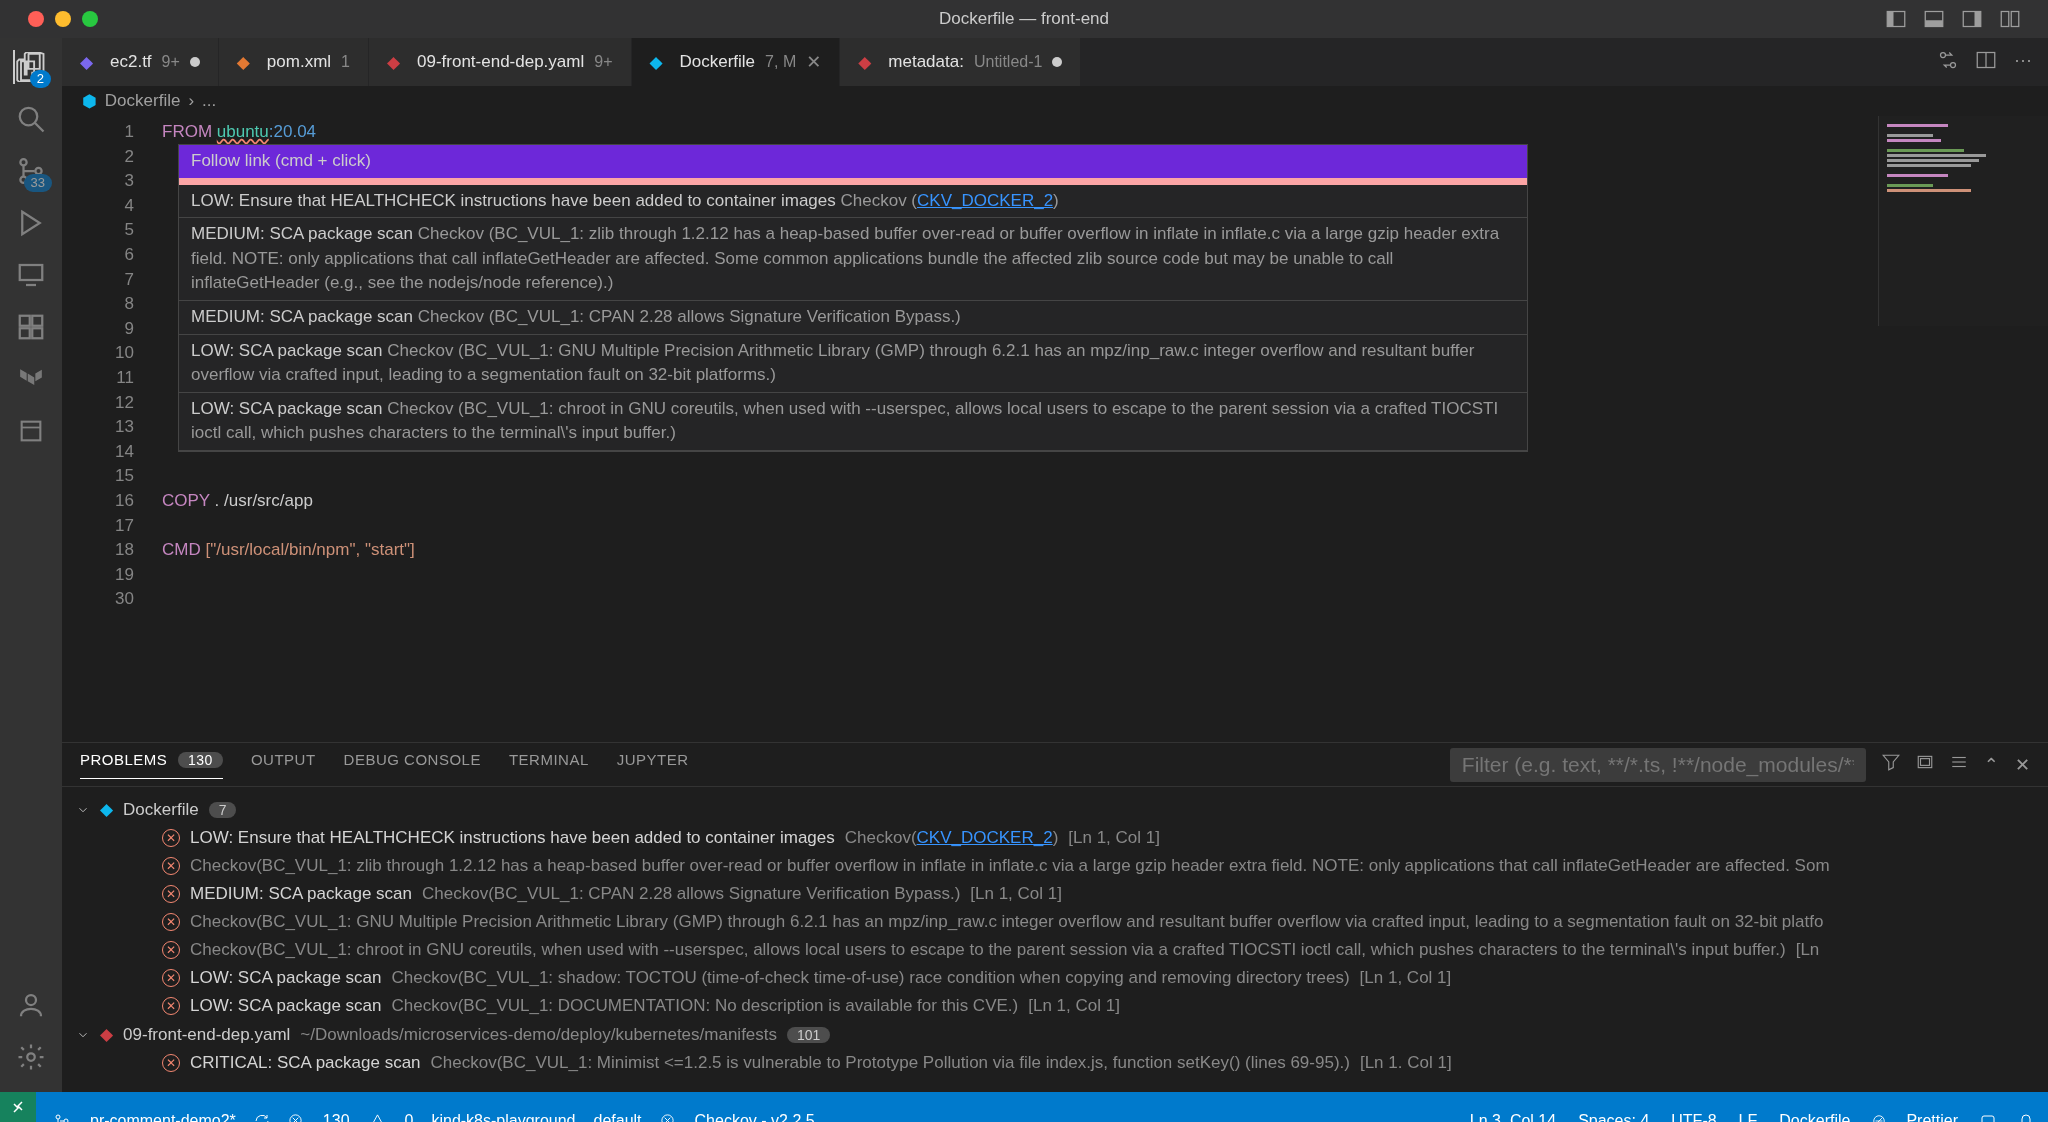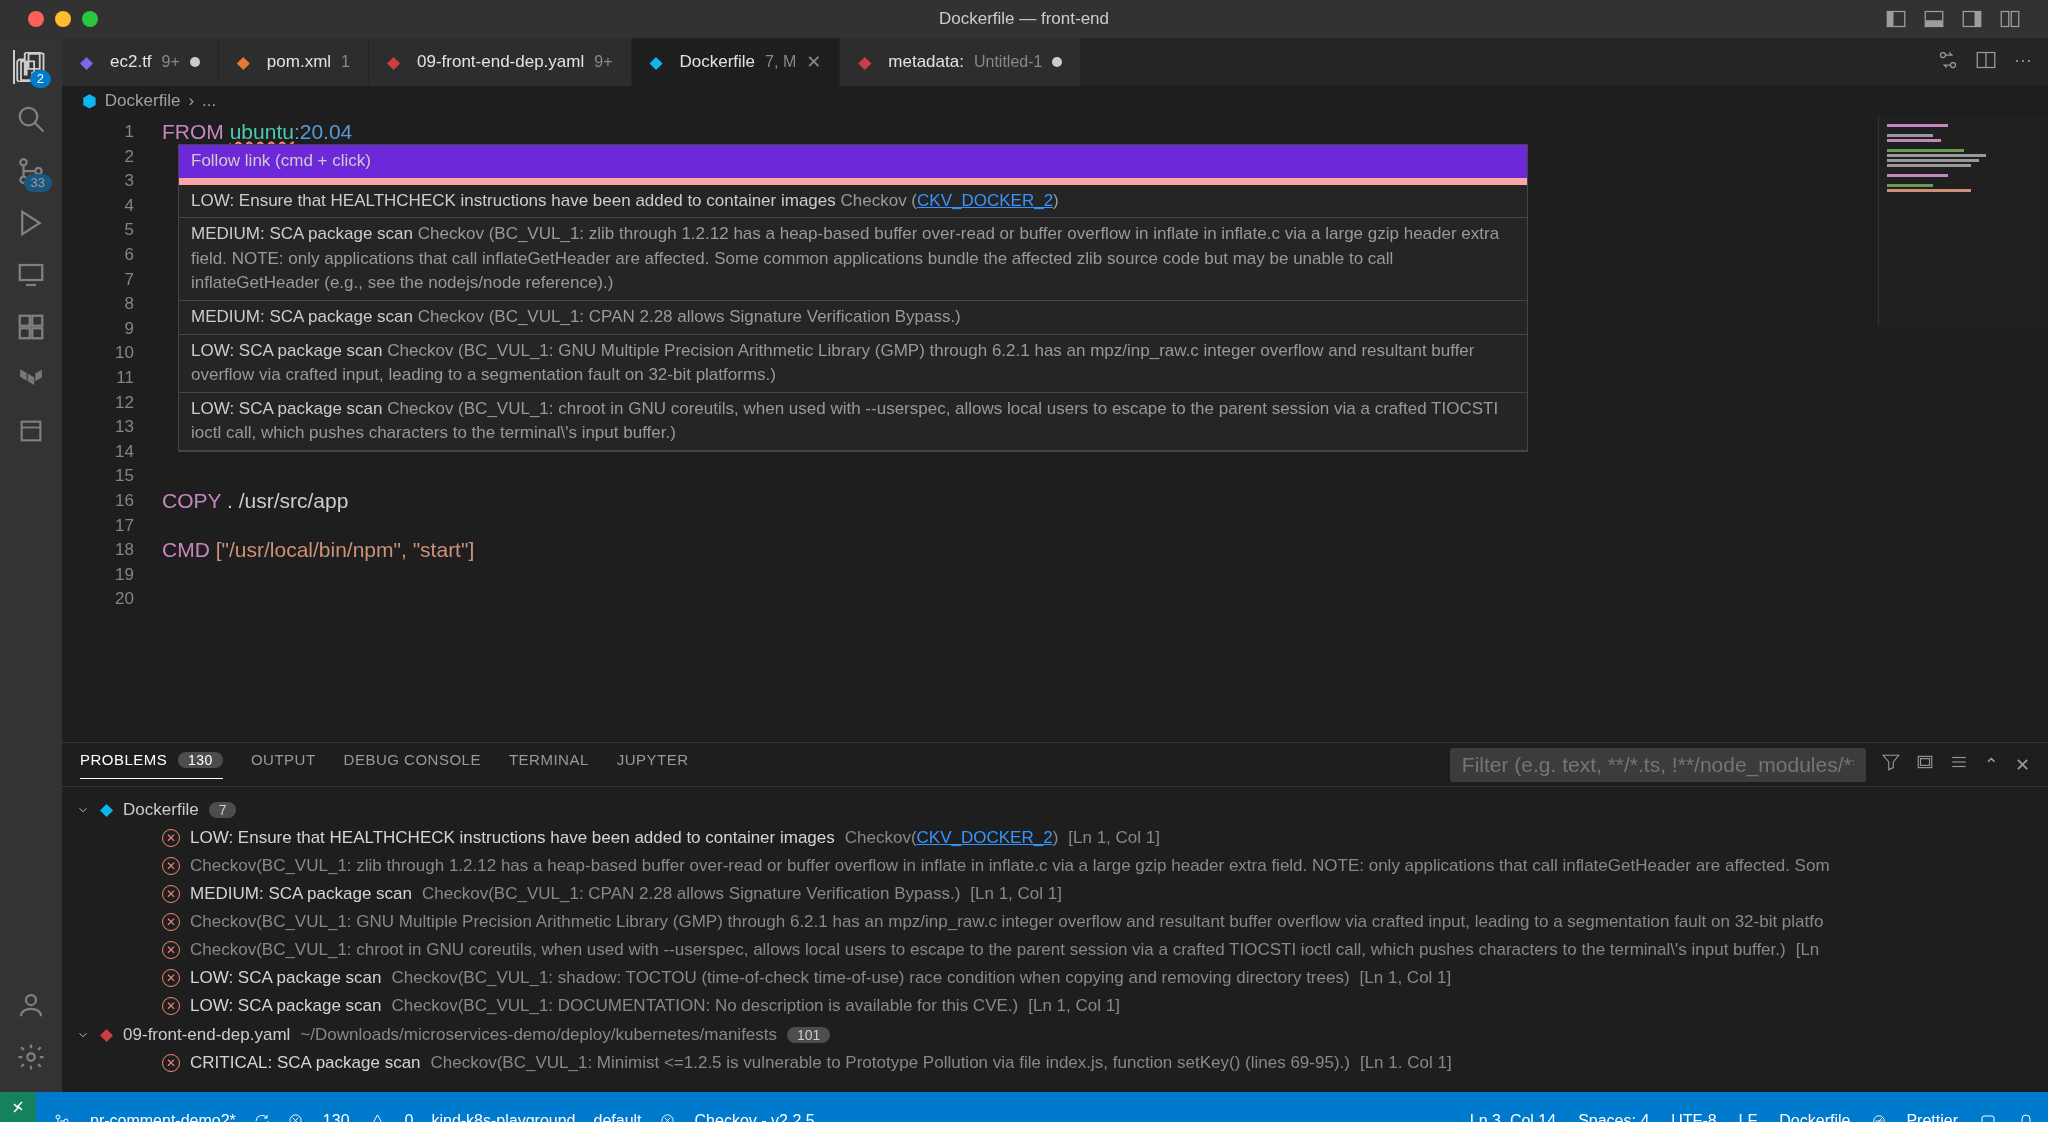--- a/index.html
+++ b/index.html
@@ -32,21 +32,21 @@
     .tab-label { color: #e3e3e3; }
     .tab-badge { color: #888; font-size: 16px; }
     .tab-dot { width: 10px; height: 10px; border-radius: 50%; background: #cccccc; }
     .tab-close { color: #888; font-size: 18px; }
     .tabs-right { margin-left: auto; display: flex; gap: 18px; padding-right: 16px; }
     
     .breadcrumb { height: 30px; padding: 0 20px; display: flex; align-items: center; gap: 8px; font-size: 17px; color: #a0a0a0; background: #1e1e1e; }
     
     .editor-container { flex: 1; display: flex; background: #1e1e1e; overflow: hidden; position: relative; }
     .gutter { width: 100px; text-align: right; padding-right: 28px; font-family: Menlo, monospace; font-size: 17px; color: #858585; line-height: 24.6px; padding-top: 4px; }
-    .code-area { flex: 1; font-family: Menlo, monospace; font-size: 21px; line-height: 24.6px; padding-top: 4px; position: relative; }
+    .code-area { flex: 1; font-family: Menlo, monospace; font-size: 17px; line-height: 24.6px; padding-top: 4px; position: relative; }
     .code-line { white-space: pre; }
     .kw-from { color: #c586c0; }
     .kw-blue { color: #569cd6; }
     .kw-cyan { color: #4ec9b0; }
     .kw-orange { color: #ce9178; }
     .kw-comment { color: #6a9955; }
     .kw-copy { color: #c586c0; }
     .squiggle { text-decoration: underline wavy #f48771; }
     
     .hover-tooltip { position: absolute; top: 0; left: 116px; background: #252526; border: 1px solid #454545; width: 1350px; font-family: Menlo, monospace; font-size: 17px; line-height: 24.6px; }
@@ -250,21 +250,21 @@
           <div>10</div>
           <div>11</div>
           <div>12</div>
           <div>13</div>
           <div>14</div>
           <div>15</div>
           <div>16</div>
           <div>17</div>
           <div>18</div>
           <div>19</div>
-          <div>20</div>
+          <div>30</div>
         </div>
       <div class="code-area" id="code">
           <div class="code-line"><span class="kw-from">FROM</span> <span class="kw-cyan squiggle">ubuntu</span><span class="kw-blue">:20.04</span></div>
           <div class="code-line">&nbsp;</div>
           <div class="code-line">&nbsp;</div>
           <div class="code-line">&nbsp;</div>
           <div class="code-line">&nbsp;</div>
           <div class="code-line">&nbsp;</div>
           <div class="code-line">&nbsp;</div>
           <div class="code-line">&nbsp;</div>

